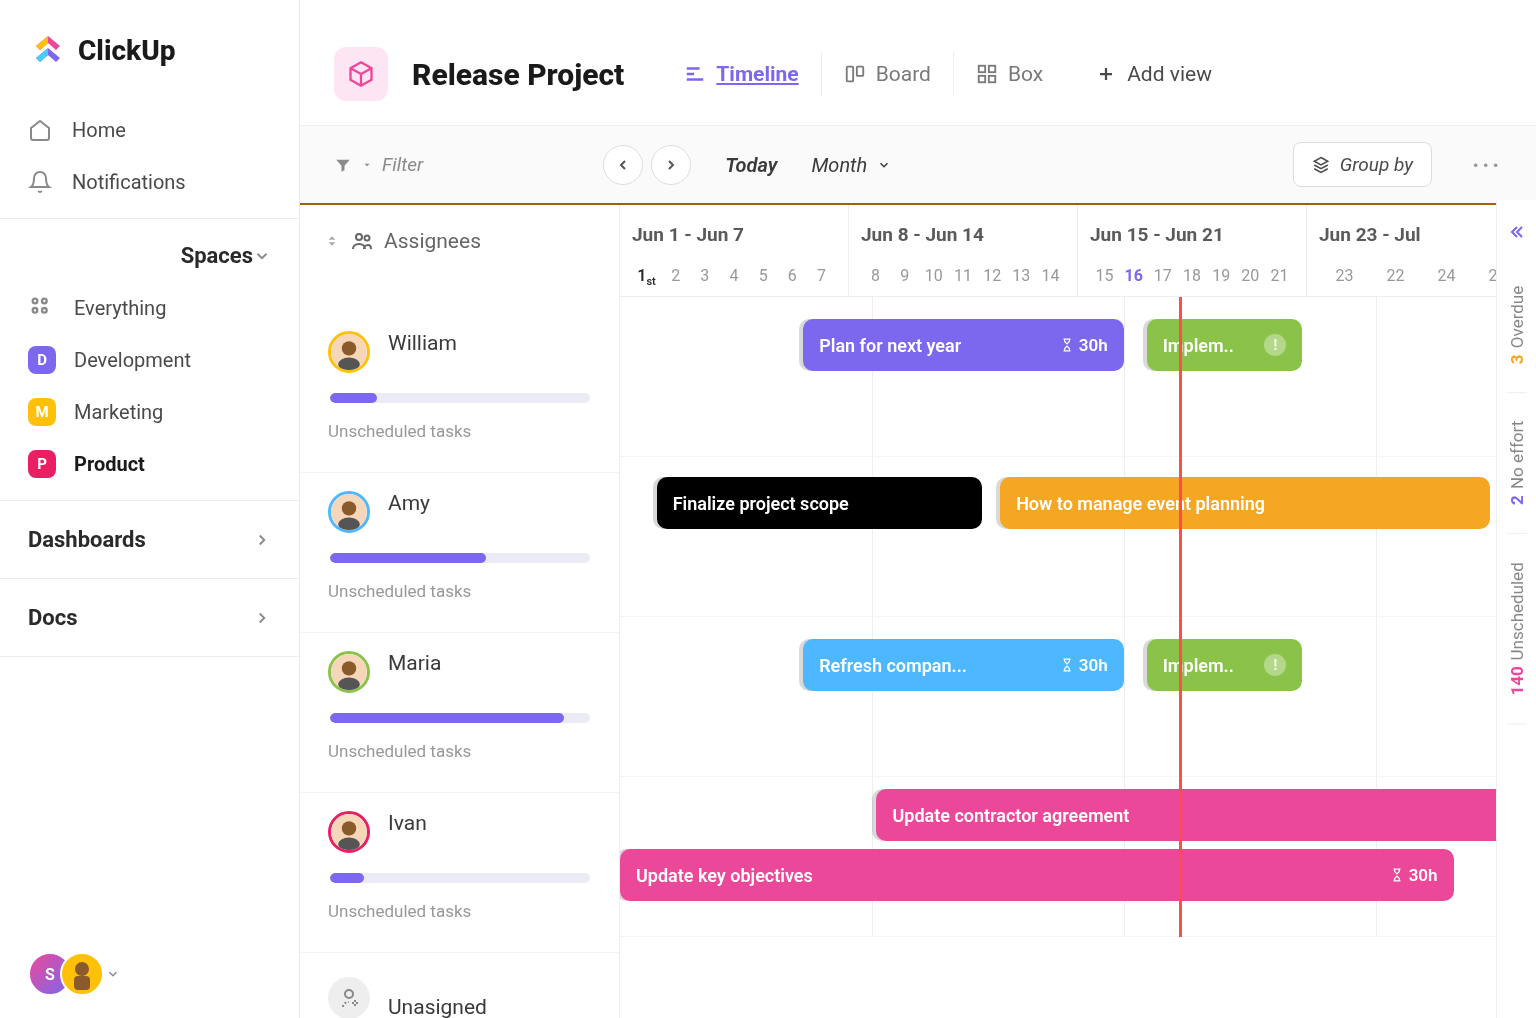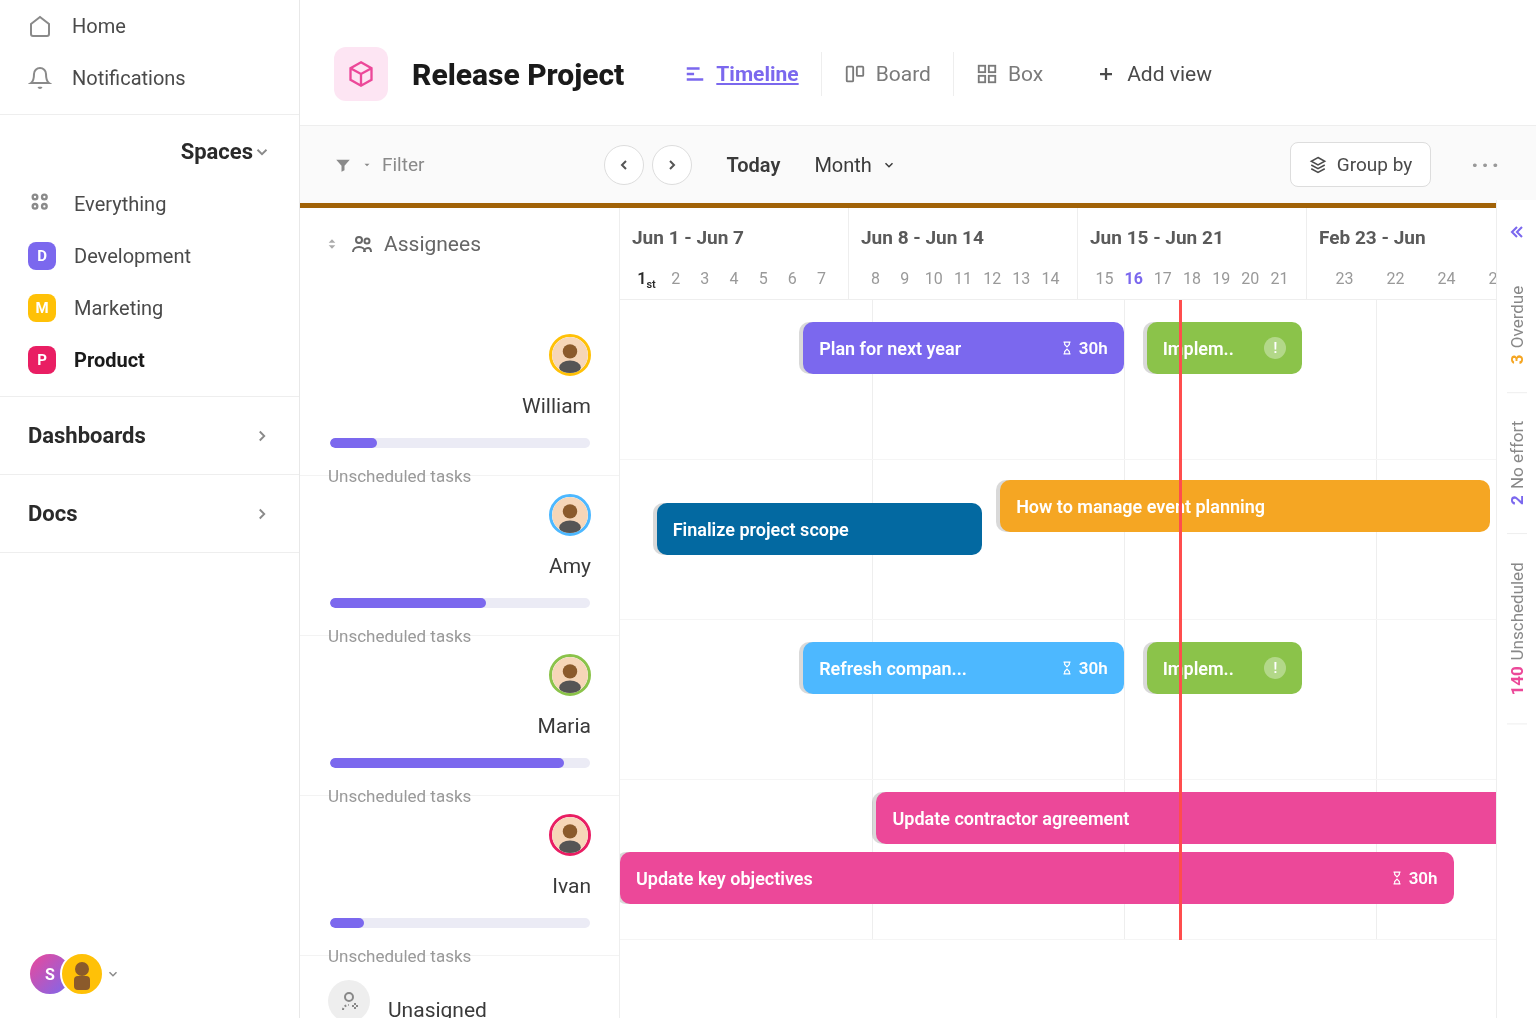--- a/index.html
+++ b/index.html
@@ -29,36 +29,36 @@
 .header { display: flex; align-items: center; padding: 24px 34px; gap: 24px; border-bottom: 1px solid #eee; margin-top: 23px; }
 .project-icon { width: 54px; height: 54px; border-radius: 12px; background: #fde5f3; display: flex; align-items: center; justify-content: center; }
 .project-title { font-size: 30px; font-weight: 800; color: #1a1a1a; }
 .views { display: flex; gap: 0; margin-left: 14px; }
 .view-tab { display: flex; align-items: center; gap: 10px; padding: 10px 22px; font-size: 21px; color: #7a7a7a; cursor: pointer; border-left: 1px solid #eee; }
 .view-tab:first-child { border-left: none; text-decoration: underline; }
 .view-tab.active { color: #7b68ee; font-weight: 700; }
 .view-icon { width: 22px; height: 22px; }
 .add-view { display: flex; align-items: center; gap: 12px; margin-left: 8px; font-size: 21px; color: #4a4a4a; cursor: pointer; }
 
-.toolbar { display: flex; align-items: center; padding: 16px 34px; gap: 20px; background: #fafafa; border-bottom: 5px solid #a16207; }
+.toolbar { display: flex; align-items: center; padding: 16px 34px; gap: 20px; background: #fafafa; border-bottom: 2px solid #a16207; font-style: italic; }
 .filter-btn { display: flex; align-items: center; gap: 10px; color: #8a8a8a; font-size: 19px; cursor: pointer; }
 .nav-arrows { display: flex; gap: 8px; margin-left: 160px; }
 .arrow-btn { width: 40px; height: 40px; border-radius: 50%; border: 1px solid #ddd; background: #fff; display: flex; align-items: center; justify-content: center; cursor: pointer; color: #555; }
 .today-label { font-size: 20px; font-weight: 600; color: #3a3a3a; margin-left: 14px; }
 .period-select { display: flex; align-items: center; gap: 10px; font-size: 20px; color: #3a3a3a; margin-left: 14px; cursor: pointer; }
 .spacer { flex: 1; }
 .group-by { display: flex; align-items: center; gap: 10px; padding: 10px 18px; border: 1px solid #ddd; border-radius: 8px; background: #fff; font-size: 19px; color: #4a4a4a; cursor: pointer; }
 .more-btn { margin-left: 20px; color: #999; cursor: pointer; font-size: 24px; letter-spacing: 3px; font-weight: 700; }
 
 .timeline-area { display: flex; flex: 1; overflow: hidden; }
 .assignee-col { width: 320px; border-right: 1px solid #eee; }
 .assignee-header { display: flex; align-items: center; gap: 10px; padding: 24px 20px 60px 24px; color: #666; font-size: 21px; }
 .sort-icon { width: 16px; height: 16px; color: #aaa; }
 .assignee-row { padding: 18px 28px; height: 160px; border-bottom: 1px solid #f3f3f3; }
-.assignee-top { display: flex; align-items: flex-end; gap: 18px; flex-direction: column; }
+.assignee-top { display: flex; align-items: flex-start; gap: 18px; }
 .avatar { width: 42px; height: 42px; border-radius: 50%; border: 3px solid; flex-shrink: 0; display: flex; align-items: center; justify-content: center; overflow: hidden; }
 .avatar-svg { width: 100%; height: 100%; }
 .assignee-name { font-size: 21px; color: #3a3a3a; }
 .progress-bar { margin-top: 20px; margin-left: 2px; height: 10px; width: 260px; background: #ebebf5; border-radius: 5px; overflow: hidden; }
 .progress-fill { height: 100%; background: #7b68ee; border-radius: 5px; }
 .unscheduled { margin-top: 18px; font-size: 17px; color: #999; }
 .unassigned-row { padding: 24px 28px; display: flex; align-items: flex-end; gap: 18px; }
 .unassigned-icon { width: 42px; height: 42px; border-radius: 50%; background: #eee; display: flex; align-items: center; justify-content: center; color: #888; }
 
 .timeline-col { flex: 1; position: relative; overflow: hidden; }
@@ -84,20 +84,29 @@
 .stat { writing-mode: vertical-rl; transform: rotate(180deg); padding: 28px 0; font-size: 17px; color: #888; display: flex; align-items: center; gap: 6px; border-top: 1px solid #eee; }
 .stat .num { font-weight: 700; }
 
 
 .grid-line { position: absolute; top: 0; bottom: 0; width: 1px; background: #eee; }
 </style>
 </head>
 <body>
 
 <div class="sidebar">
+  <div class="logo">
+    <svg class="logo-icon" viewBox="0 0 40 40">
+        <path d="M8 28 L20 18 L32 28 L28 32 L20 25 L12 32 Z" fill="#7b68ee"></path>
+        <path d="M20 6 L32 16 L28 20 L20 13 L12 20 L8 16 Z" fill="#ec4899"></path>
+        <path d="M8 28 L20 18 L20 25 L12 32 Z" fill="#49ccf9"></path>
+        <path d="M20 6 L20 13 L12 20 L8 16 Z" fill="#ffc107"></path>
+      </svg>
+    <span class="logo-text">ClickUp</span>
+  </div>
 
   <div class="nav-item">
     <svg class="nav-icon" viewBox="0 0 24 24" fill="none" stroke="currentColor" stroke-width="2">
         <path d="M3 10l9-7 9 7v10a2 2 0 01-2 2H5a2 2 0 01-2-2V10z"></path>
       </svg>
     <span>Home</span>
   </div>
   <div class="nav-item">
     <svg class="nav-icon" viewBox="0 0 24 24" fill="none" stroke="currentColor" stroke-width="2">
         <path d="M18 8a6 6 0 10-12 0c0 7-3 9-3 9h18s-3-2-3-9M13.7 21a2 2 0 01-3.4 0"></path>
@@ -370,21 +379,21 @@
               <div class="day">15</div>
               <div class="day today">16</div>
               <div class="day">17</div>
               <div class="day">18</div>
               <div class="day">19</div>
               <div class="day">20</div>
               <div class="day">21</div>
             </div>
           </div>
           <div class="week-col">
-            <div class="week-label">Feb 23 - Jun</div>
+            <div class="week-label">Jun 23 - Jul</div>
             <div class="days">
               <div class="day">23</div>
               <div class="day">22</div>
               <div class="day">24</div>
               <div class="day">25</div>
             </div>
           </div>
         </div>
       <div class="tasks-area" id="tasks-area">
         <div class="grid-line" style="left:27.5%"></div>
@@ -397,21 +406,21 @@
               <span class="hours"><svg width="14" height="14" viewBox="0 0 24 24" fill="none" stroke="currentColor" stroke-width="2">
                   <path d="M6 2h12M6 22h12M8 2v4l4 4 4-4V2M8 22v-4l4-4 4 4v4"></path>
                 </svg>30h</span>
             </div>
             <div class="task-bar" style="background: rgb(139, 195, 74); left: 57.5%; width: 17%; top: 22px;">
               <span>Implem..</span>
               <span class="warn">!</span>
             </div>
           </div>
           <div class="task-row">
-            <div class="task-bar" style="background: #0369a1; left: 4%; width: 35.5%; top: 20px; margin-top: 23px;">
+            <div class="task-bar" style="background: #000000; left: 4%; width: 35.5%; top: 20px;">
               <span>Finalize project scope</span>
             </div>
             <div class="task-bar" style="background: rgb(245, 166, 35); left: 41.5%; width: 53.5%; top: 20px;">
               <span>How to manage event planning</span>
             </div>
           </div>
           <div class="task-row">
             <div class="task-bar" style="background: rgb(77, 184, 255); left: 20%; width: 35%; top: 22px;">
               <span>Refresh compan...</span>
               <span class="hours"><svg width="14" height="14" viewBox="0 0 24 24" fill="none" stroke="currentColor" stroke-width="2">

